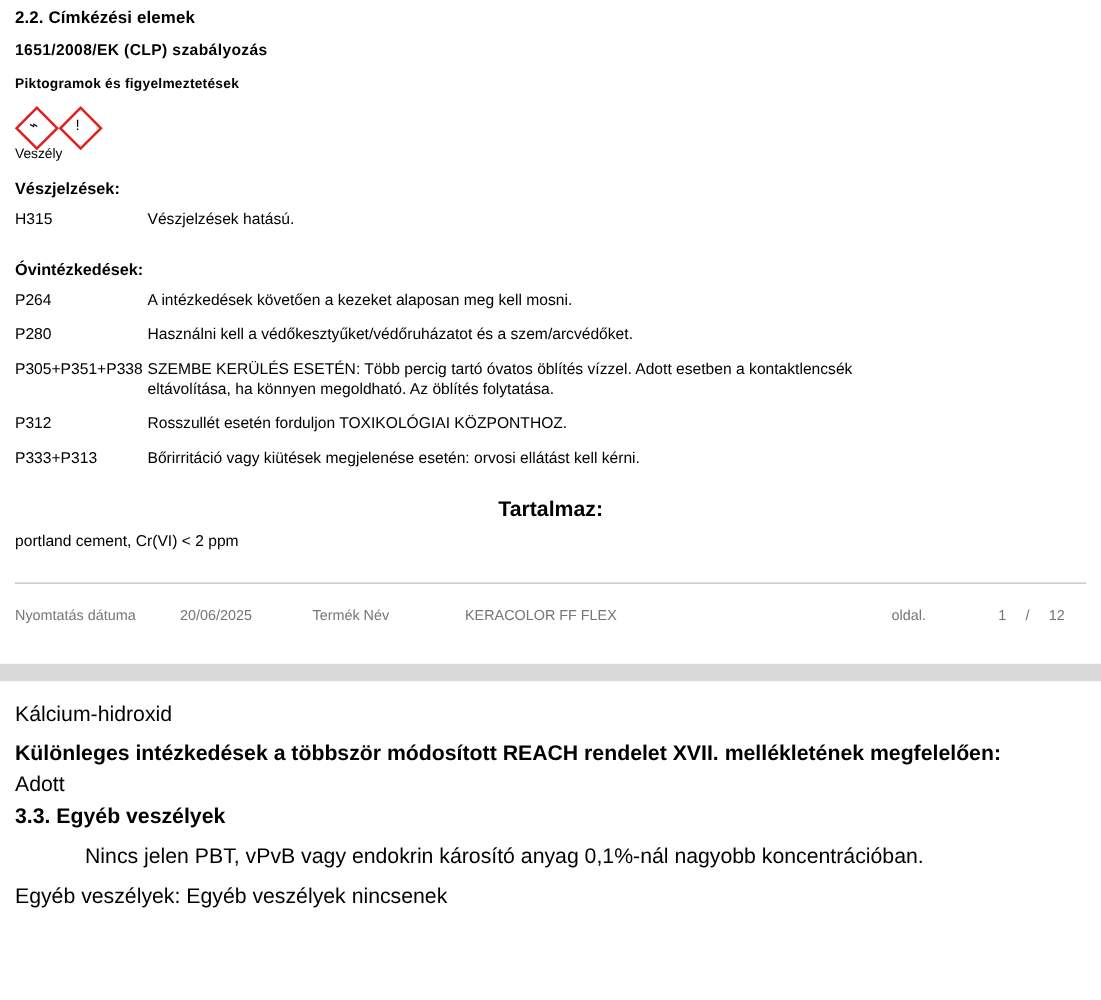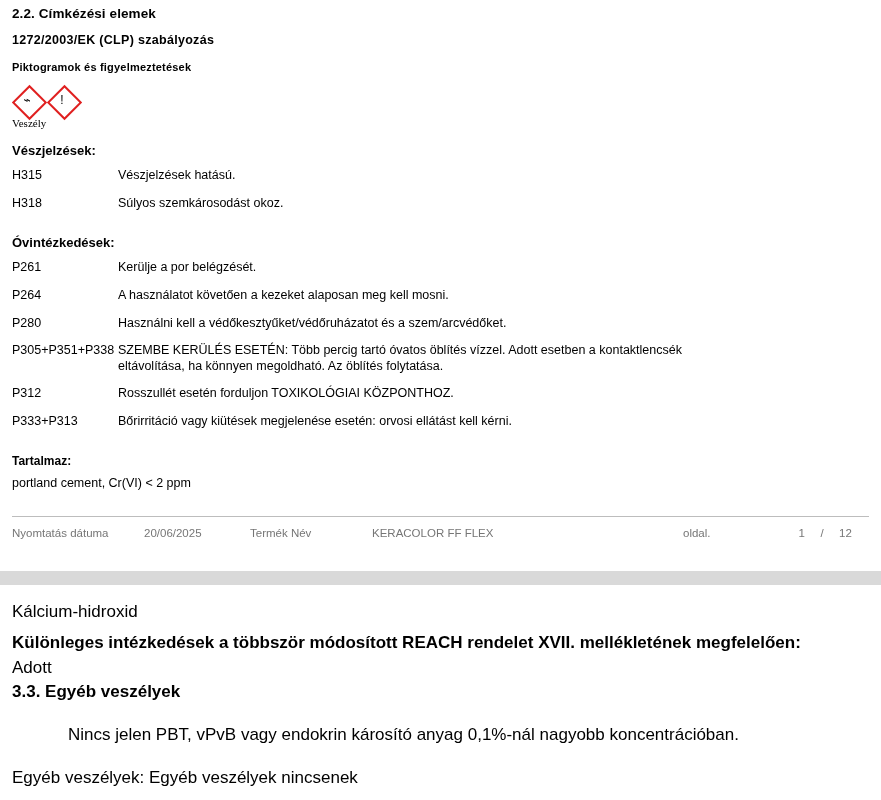--- a/index.html
+++ b/index.html
@@ -73,21 +73,20 @@
     display: flex;
     align-items: center;
     justify-content: center;
     font-size: 12px;
     line-height: 1;
     color: #000000;
   }
   .signal-word {
     font-size: 11px;
     margin: 0 0 14px 0;
-    font-family: Liberation Serif, serif;
   }
   .block-label {
     font-size: 13px;
     font-weight: bold;
     margin: 0 0 10px 0;
   }
   table.codes {
     border-collapse: collapse;
     width: 100%;
     margin-bottom: 12px;
@@ -100,42 +99,43 @@
   }
   table.codes td.code {
     width: 106px;
     white-space: normal;
     word-break: break-all;
   }
   table.codes td.text {
     padding-right: 160px;
   }
   .contains-label {
-    font-size: 12px;
+    font-size: 17px;
     font-weight: bold;
     margin: 4px 0 8px 0;
+    text-align: center;
   }
   .contains-value {
     font-size: 12.5px;
     margin: 0 0 26px 0;
   }
   .footer {
     border-top: 1px solid #bdbdbd;
     margin: 0 12px;
-    padding-top: 10px;
+    padding-top: 20px;
     color: #767676;
     font-size: 11.5px;
     display: flex;
     align-items: center;
   }
   .footer .f-date-label { width: 132px; }
   .footer .f-date { width: 106px; }
   .footer .f-prod-label { width: 122px; }
   .footer .f-prod { flex: 1; }
-  .footer .f-page-label { width: 88px; text-align: left; }
+  .footer .f-page-label { width: 88px; text-align: center; }
   .footer .f-page-num { width: 34px; text-align: right; }
   .footer .f-page-sep { width: 34px; text-align: center; }
   .footer .f-page-total { width: 30px; text-align: left; }
   .page-gap {
     height: 14px;
     background: #d9d9d9;
     margin-top: 32px;
   }
   .section-2 {
     padding: 16px 12px 0 12px;
@@ -145,36 +145,36 @@
     margin: 0 0 8px 0;
     line-height: 1.35;
   }
   .para.bold {
     font-weight: bold;
   }
   .para.indent {
     margin-left: 56px;
   }
   .spaced-top {
-    margin-top: 20px;
+    margin-top: 9px;
   }
   .tight {
     margin-bottom: 2px;
   }
 </style>
 </head>
 <body>
 
 <div class="page">
 
   <div class="section-1">
 
     <h2 class="heading">2.2. Címkézési elemek</h2>
 
-    <h3 class="subheading">1272/2003/EK (CLP) szabályozás</h3>
+    <h3 class="subheading">1651/2008/EK (CLP) szabályozás</h3>
 
     <h4 class="minor-heading">Piktogramok és figyelmeztetések</h4>
 
     <div class="pictogram-row">
       <div class="ghs">
         <div class="diamond"></div>
         <div class="glyph">⌁</div>
       </div>
       <div class="ghs">
         <div class="diamond"></div>
@@ -185,38 +185,30 @@
     <div class="signal-word">Veszély</div>
 
     <div class="block-label">Vészjelzések:</div>
 
     <table class="codes">
       <tbody>
         <tr>
           <td class="code">H315</td>
           <td class="text">Vészjelzések hatású.</td>
         </tr>
-        <tr>
-          <td class="code">H318</td>
-          <td class="text">Súlyos szemkárosodást okoz.</td>
-        </tr>
       </tbody>
     </table>
 
     <div class="block-label">Óvintézkedések:</div>
 
     <table class="codes">
       <tbody>
         <tr>
-          <td class="code">P261</td>
-          <td class="text">Kerülje a por belégzését.</td>
-        </tr>
-        <tr>
           <td class="code">P264</td>
-          <td class="text">A használatot követően a kezeket alaposan meg kell mosni.</td>
+          <td class="text">A intézkedések követően a kezeket alaposan meg kell mosni.</td>
         </tr>
         <tr>
           <td class="code">P280</td>
           <td class="text">Használni kell a védőkesztyűket/védőruházatot és a szem/arcvédőket.</td>
         </tr>
         <tr>
           <td class="code">P305+P351+P338</td>
           <td class="text">SZEMBE KERÜLÉS ESETÉN: Több percig tartó óvatos öblítés vízzel. Adott esetben a kontaktlencsék eltávolítása, ha könnyen megoldható. Az öblítés folytatása.</td>
         </tr>
         <tr>

